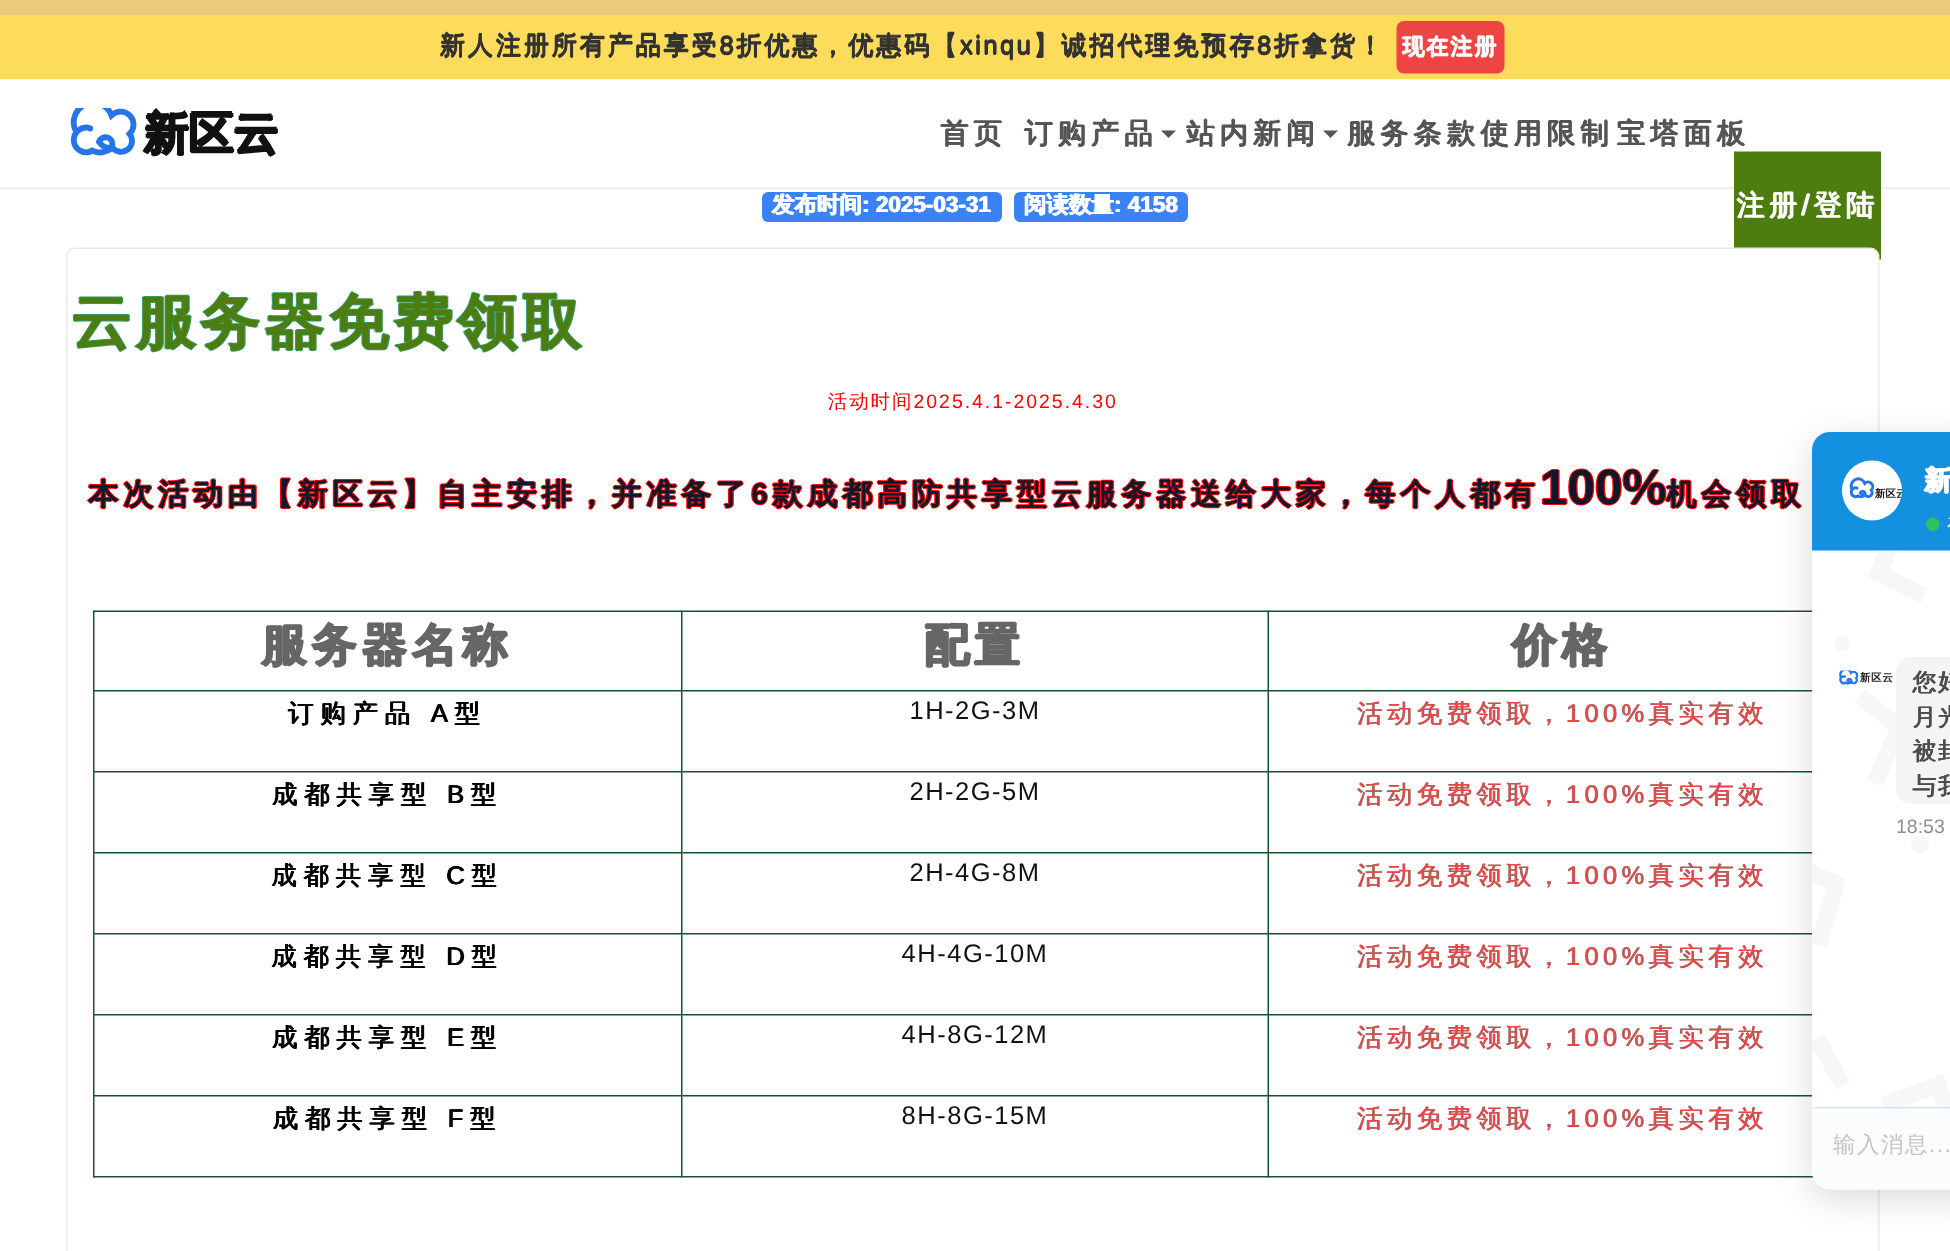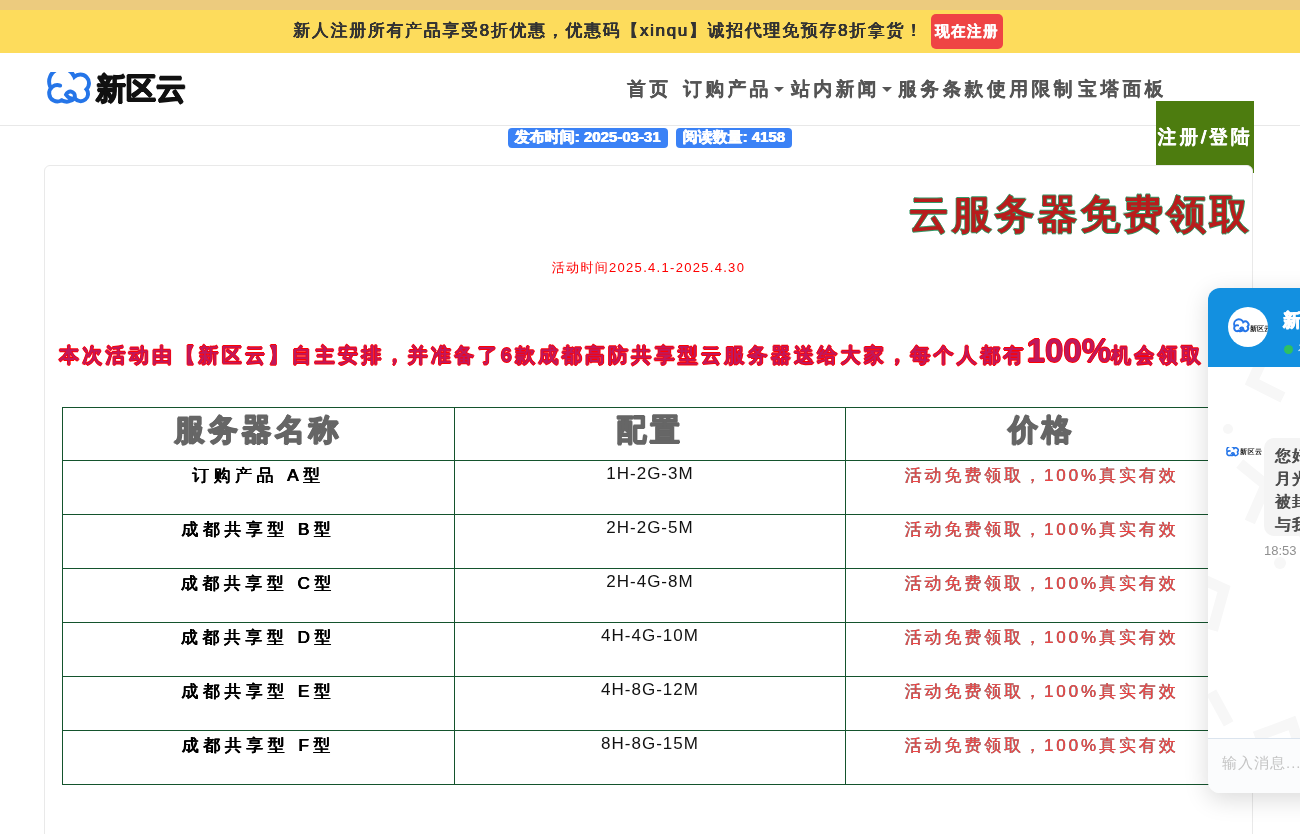--- a/index.html
+++ b/index.html
@@ -25,27 +25,27 @@
     border-right:5px solid transparent; border-top:5px solid #555; margin-left:2px; }
   .reg { position:absolute; left:1156px; top:0; width:98px; height:72px; background:#4d7c0f;
     color:#fff; font-size:19px; letter-spacing:2.7px; display:flex; align-items:center;
     justify-content:center; text-shadow:0.5px 0 #fff,-0.5px 0 #fff,0 0.5px #fff,0 -0.5px #fff;margin-top:48px; }
   .badges { position:absolute; left:0; top:128px; width:1300px; display:flex;
     justify-content:center; gap:8px; }
   .badge { background:#3b82f6; color:#fff; font-weight:bold; font-size:15px; text-shadow:0.4px 0 #fff,-0.4px 0 #fff;
     border-radius:4px; padding:1px 7px 3px 7px; line-height:16px; }
   .card { position:absolute; left:44px; top:165px; width:1209px; height:1000px;
     background:#fff; border:1px solid #e9e9e9; border-radius:6px; }
-  .title { position:absolute; top:21px; left:0; width:100%; text-align:right;
-    font-size:40px; font-weight:bold; color:#b91c1c; letter-spacing:2.9px; text-indent:2.9px;
+  .title { position:absolute; top:21px; left:0; width:100%; text-align:left;
+    font-size:40px; font-weight:bold; color:#4d7c0f; letter-spacing:2.9px; text-indent:2.9px;
     text-shadow:0.8px 0 #349a68,-0.8px 0 #349a68,0 0.8px #349a68,0 -0.8px #349a68; }
   .sub { position:absolute; top:93px; left:0; width:100%; text-align:center;
     font-size:13px; color:#f00; letter-spacing:1.3px; }
   .para { position:absolute; top:140px; left:14px; font-size:20px; font-weight:bold;
-    color:#be185d; letter-spacing:3.25px; text-shadow:0.8px 0 #f00,-0.8px 0 #f00,0 0.8px #f00,0 -0.8px #f00;margin-top:26px; }
+    color:#0f172a; letter-spacing:3.25px; text-shadow:0.8px 0 #f00,-0.8px 0 #f00,0 0.8px #f00,0 -0.8px #f00; }
   .para .big { font-size:33px; letter-spacing:0; }
   .greenline { position:absolute; top:199px; left:14px; font-size:17px; font-weight:bold;
     color:#2d9c6e; letter-spacing:1.4px; text-shadow:0.7px 0 #2d9c6e,-0.7px 0 #2d9c6e,0 0.7px #2d9c6e,0 -0.7px #2d9c6e; }
   table { position:absolute; top:241px; left:17px; width:1176px; border-collapse:collapse;
     table-layout:fixed; }
   th, td { border:1px solid #14532d; text-align:center; }
   th { height:53px; font-size:30px; font-weight:bold; color:#666; letter-spacing:3.5px;
     vertical-align:middle; padding-bottom:8px; text-shadow:0.8px 0 #666,-0.8px 0 #666,0 0.8px #666,0 -0.8px #666; }
   td { height:54px; vertical-align:top; padding-top:3px; font-size:17px; color:#000;
     letter-spacing:4.5px; text-shadow:0.4px 0 currentColor,-0.4px 0 currentColor,0 0.4px currentColor; }

